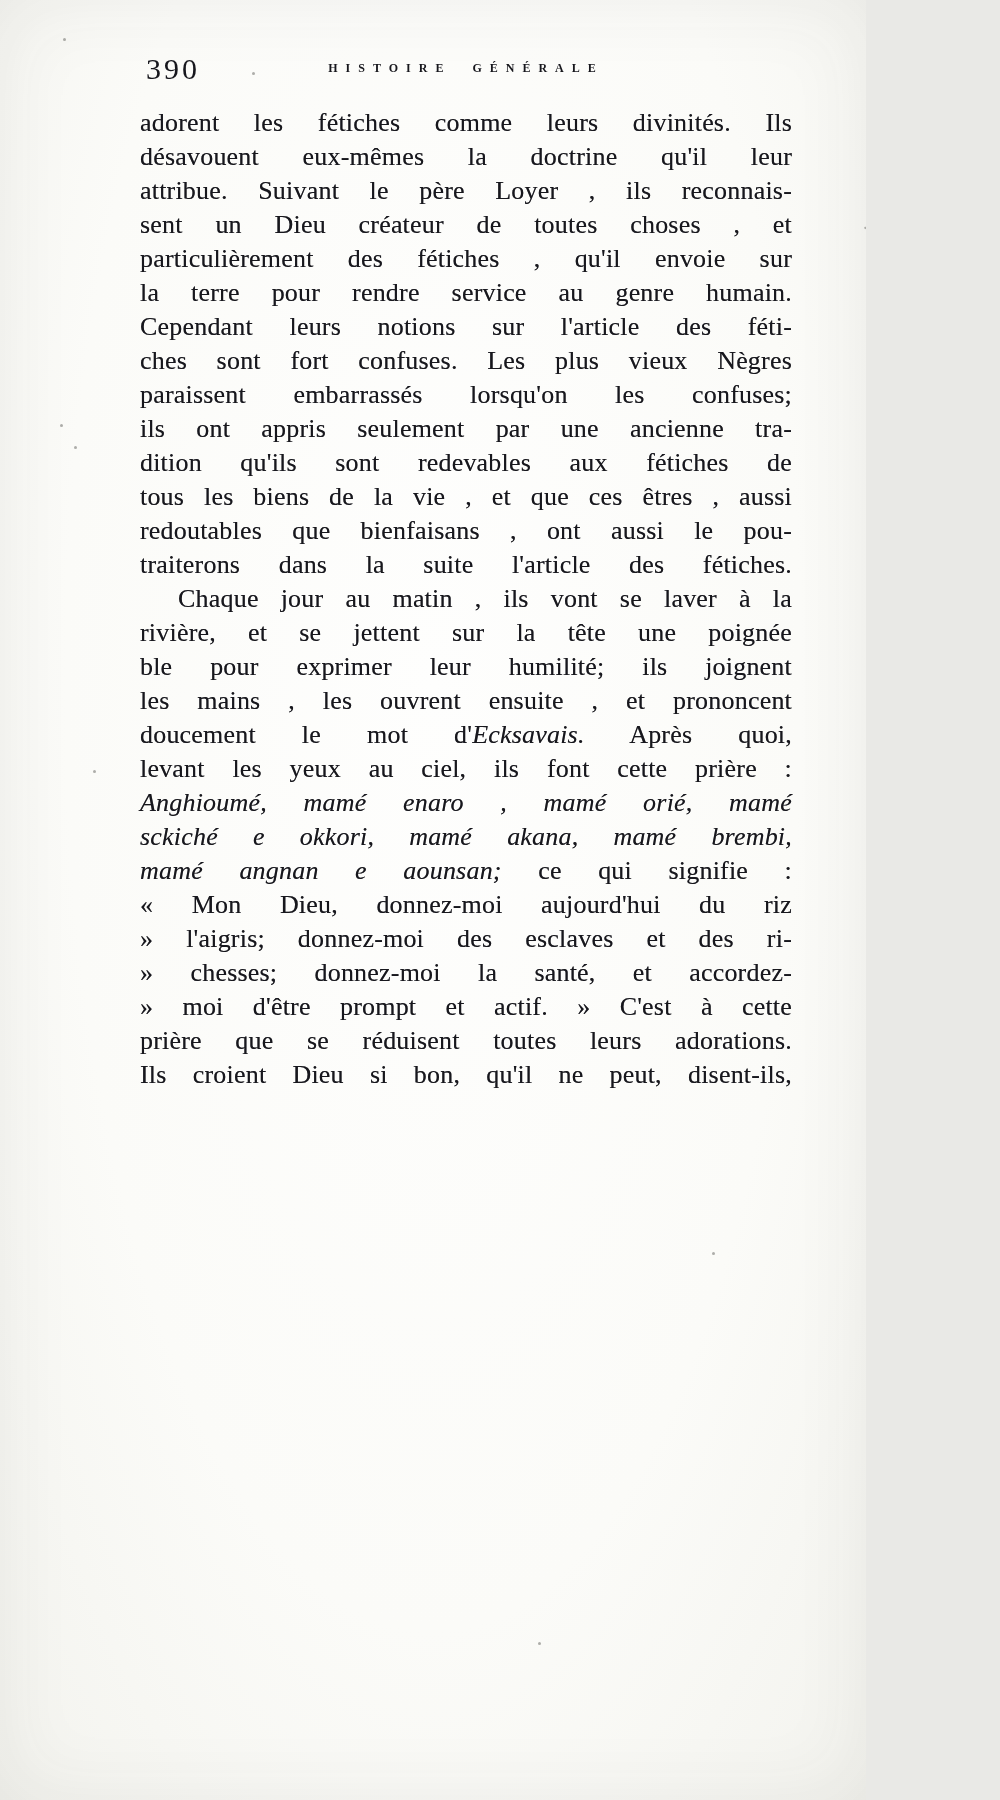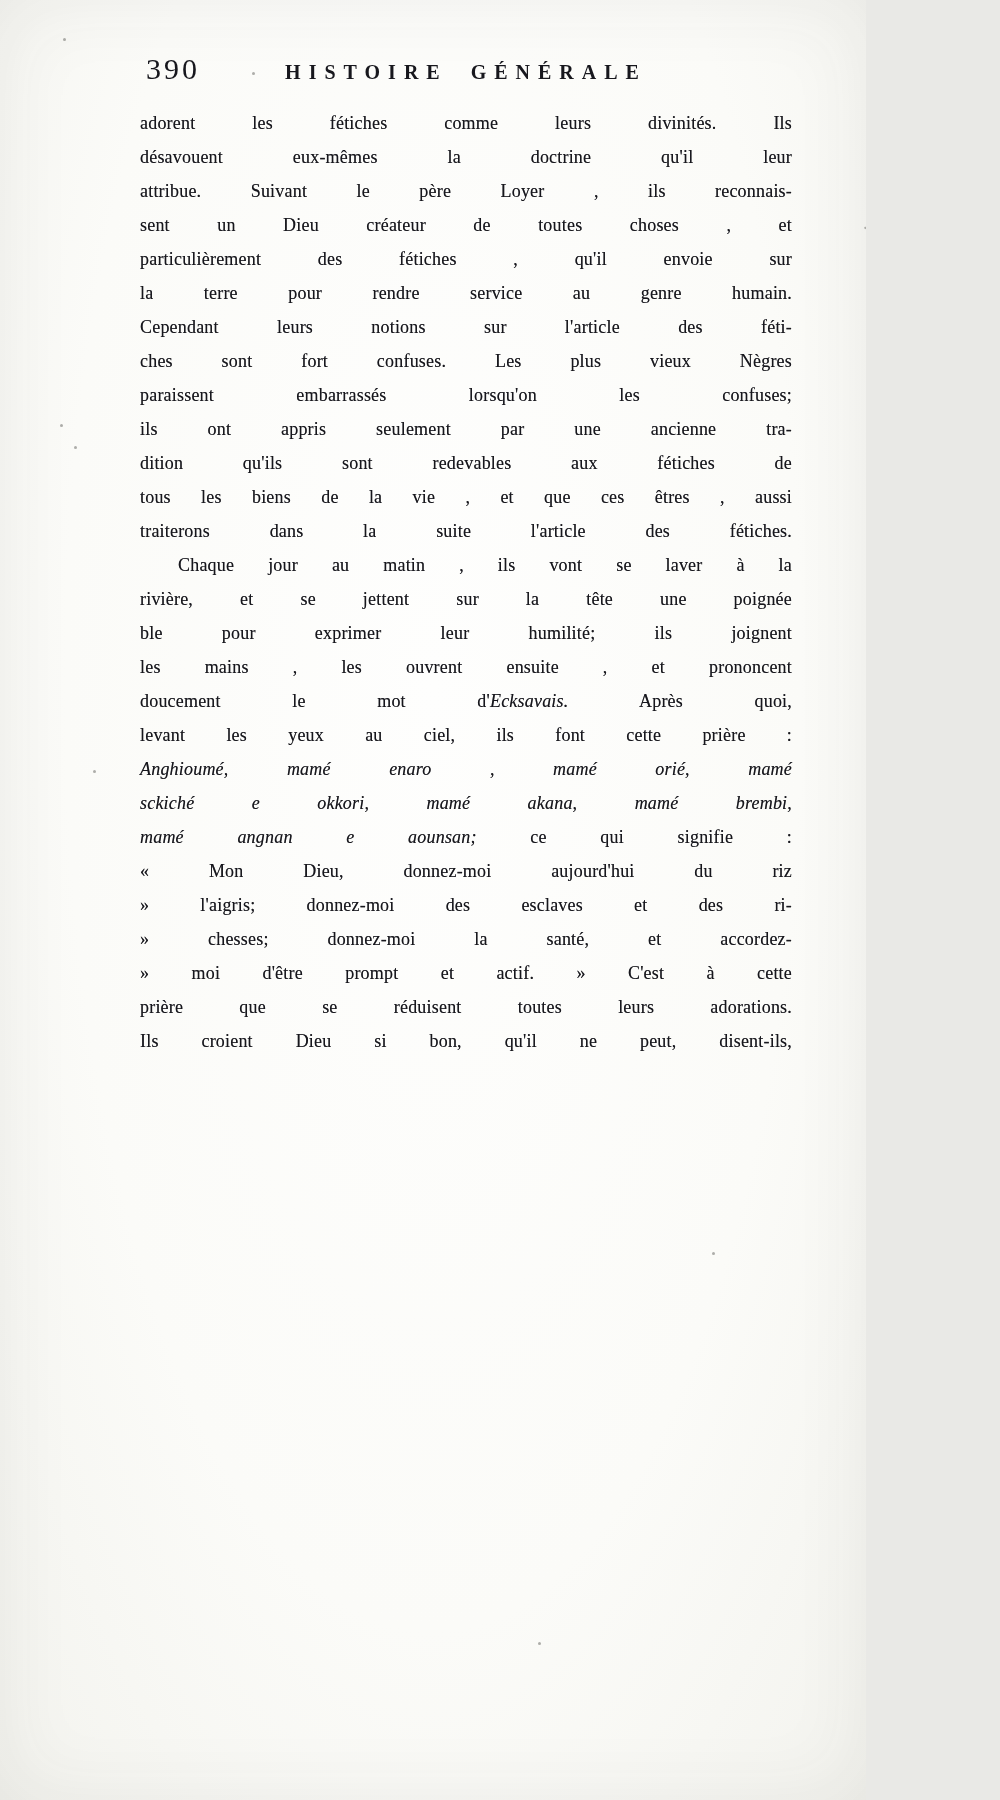--- a/index.html
+++ b/index.html
@@ -18,26 +18,26 @@
   }
   .text-area { position: absolute; left: 140px; top: 52px; width: 652px; }
   .header { position: relative; height: 48px; }
   .pagenum {
     position: absolute; left: 6px; top: 0;
     font-size: 30px; letter-spacing: 3px;
   }
   .runtitle {
     position: absolute; left: 0; right: 0; top: 9px;
     text-align: center;
-    font-size: 20px; font-weight: bold;
+    font-size: 12px; font-weight: bold;
     letter-spacing: 8px; word-spacing: 10px;
   }
   .text-block { margin-top: 6px; }
   .line {
-    font-size: 18px; line-height: 34px;
+    font-size: 26px; line-height: 34px;
     text-align: justify; text-align-last: justify;
     letter-spacing: 0.2px;
     text-shadow: 0 0 0.5px rgba(23,23,29,0.55);
   }
   .line.indent { padding-left: 38px; }
   .it { font-style: italic; }
   .speck {
     position: absolute;
     background: #4d4d4a; border-radius: 50%;
     opacity: 0.45;
@@ -63,20 +63,21 @@
         <div class="line"><span>attribue. Suivant le père Loyer , ils reconnais-</span></div>
         <div class="line"><span>sent un Dieu créateur de toutes choses , et</span></div>
         <div class="line"><span>particulièrement des fétiches , qu'il envoie sur</span></div>
         <div class="line"><span>la terre pour rendre service au genre humain.</span></div>
         <div class="line"><span>Cependant leurs notions sur l'article des féti-</span></div>
         <div class="line"><span>ches sont fort confuses. Les plus vieux Nègres</span></div>
         <div class="line"><span>paraissent embarrassés lorsqu'on les confuses;</span></div>
         <div class="line"><span>ils ont appris seulement par une ancienne tra-</span></div>
         <div class="line"><span>dition qu'ils sont redevables aux fétiches de</span></div>
         <div class="line"><span>tous les biens de la vie , et que ces êtres , aussi</span></div>
+        <div class="line"><span>redoutables que bienfaisans , ont aussi le pou-</span></div>
         <div class="line"><span>traiterons dans la suite l'article des fétiches.</span></div>
         <div class="line indent"><span>Chaque jour au matin , ils vont se laver à la</span></div>
         <div class="line"><span>rivière, et se jettent sur la tête une poignée</span></div>
         <div class="line"><span>ble pour exprimer leur humilité; ils joignent</span></div>
         <div class="line"><span>les mains , les ouvrent ensuite , et prononcent</span></div>
         <div class="line"><span>doucement le mot d'</span><span class="it">Ecksavais.</span><span> Après quoi,</span></div>
         <div class="line"><span>levant les yeux au ciel, ils font cette prière :</span></div>
         <div class="line"><span class="it">Anghioumé, mamé enaro , mamé orié, mamé</span></div>
         <div class="line"><span class="it">sckiché e okkori, mamé akana, mamé brembi,</span></div>
         <div class="line"><span class="it">mamé angnan e aounsan;</span><span> ce qui signifie :</span></div>

